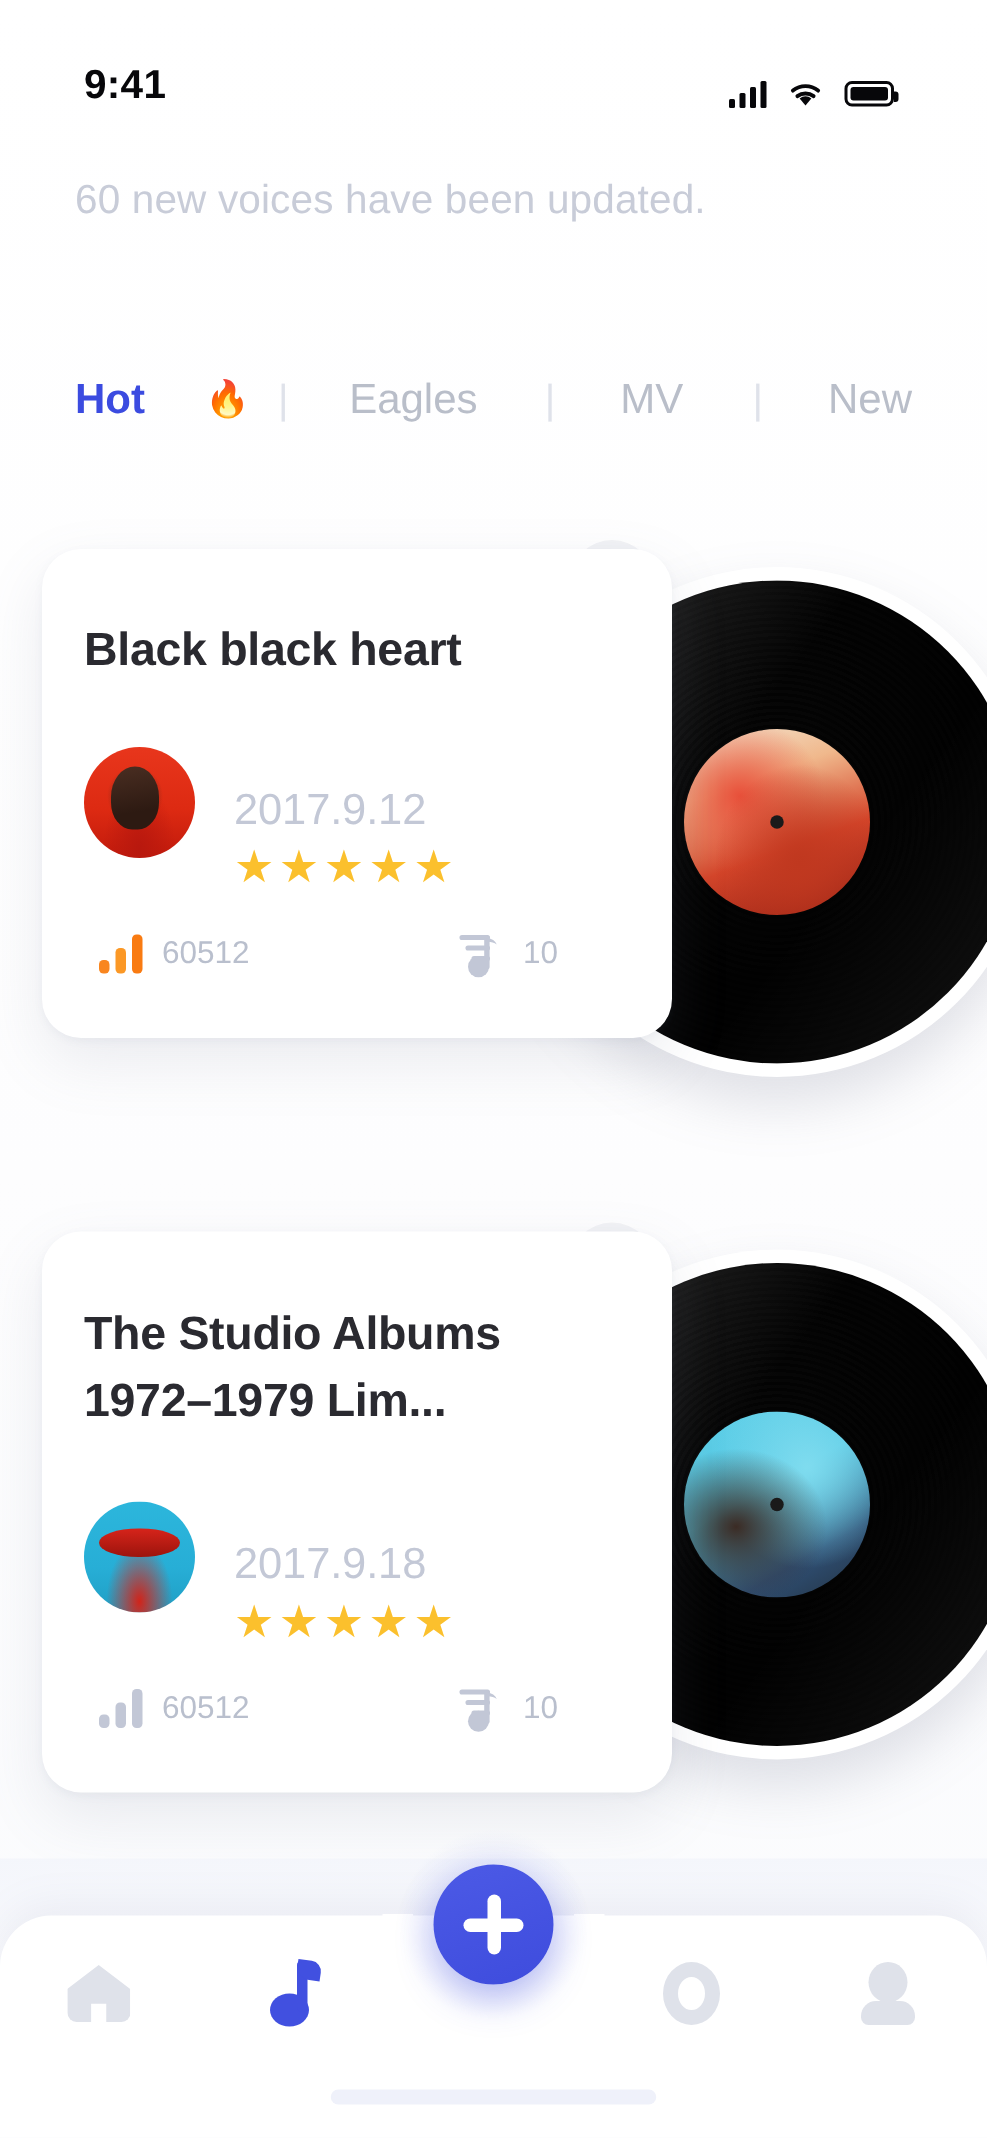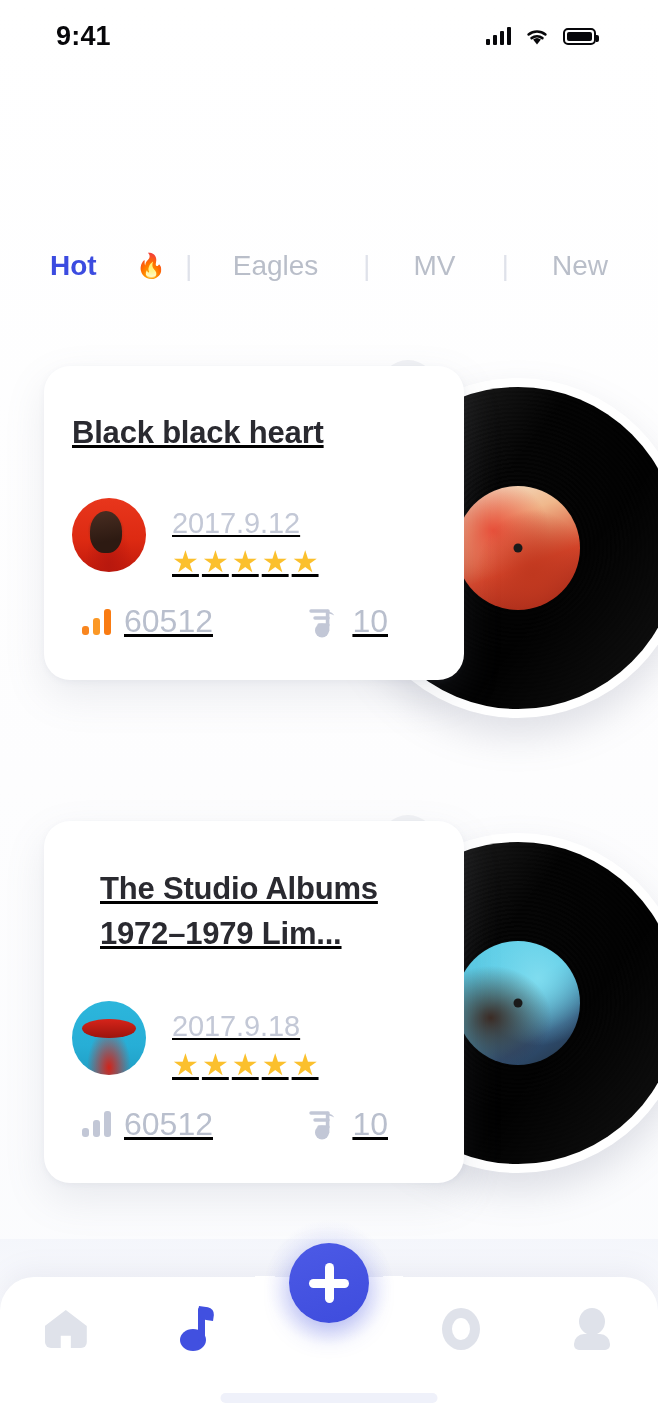--- a/index.html
+++ b/index.html
@@ -13,21 +13,21 @@
   .phone{
     position:relative;
     width:658px; height:1425px;
     background:linear-gradient(180deg,#ffffff 0%,#fdfdfe 55%,#fafbfd 100%);
     overflow:hidden;
   }
 
   
   .statusbar{
     position:absolute; top:0; left:0; width:658px; height:72px;
-    display:flex; align-items:center; justify-content:space-between;
+    display:flex; align-items:flex-end; justify-content:space-between;
     padding:0 62px 0 56px;
   }
   .status-time{
     font-size:27px; font-weight:600; color:#07070a; letter-spacing:.2px;
   }
   .status-icons{ display:flex; align-items:center; gap:13px; }
   .signal{ display:flex; align-items:flex-end; gap:3px; height:18px; }
   .signal i{ display:block; width:4px; background:#07070a; border-radius:1px; }
   .signal i:nth-child(1){ height:6px; }
   .signal i:nth-child(2){ height:10px; }
@@ -130,32 +130,31 @@
   }
   
   .art-cyan{
     background:
       radial-gradient(ellipse at 28% 62%, #3b2b24 0%, rgba(59,43,36,0) 48%),
       radial-gradient(ellipse at 66% 30%, #7fdcef 0%, rgba(127,220,239,0) 55%),
       linear-gradient(150deg,#5fd0e8 0%,#55c8e4 42%,#2f4f74 74%,#23313f 100%);
   }
 
   .card{
-    position:absolute; left:44px; top:14px;
+    position:absolute; left:28px; top:14px;
     width:420px; border-radius:26px;
     background:#fff;
     box-shadow:0 16px 40px rgba(120,128,150,.14), 0 2px 6px rgba(120,128,150,.07);
     padding:46px 28px 40px 28px;
-    text-decoration:underline;
   }
   .card-title{
     font-size:31px; font-weight:700; color:#2a2a30; line-height:1.35;
     letter-spacing:-.2px; min-height:42px;
   }
-  .card-title.two-line{ line-height:1.45;margin-left:28px; }
+  .card-title.two-line{ line-height:1.45; }
   .meta{
     margin-top:44px; display:flex; align-items:flex-start; gap:26px;
   }
   .avatar{
     width:74px; height:74px; border-radius:50%; flex:0 0 74px;
     overflow:hidden; position:relative;
   }
   .av-red{
     background:
       radial-gradient(ellipse at 50% 92%, #b8180e 0%, rgba(184,24,14,0) 46%),
@@ -175,40 +174,40 @@
   .av-cyan::after{
     content:""; position:absolute; left:14%; top:24%; width:72%; height:26%;
     border-radius:50%;
     background:linear-gradient(180deg,#d6241a 0%,#9c140d 100%);
   }
   .meta-text{ flex:1; min-width:0; }
   .artist{
     font-size:30px; color:#3a3a42; font-weight:400; line-height:1.1; letter-spacing:-.1px;
   }
   .date{
-    margin-top:9px; font-size:29px; color:#c3c8d6; font-weight:400; letter-spacing:-.1px;
+    margin-top:26px; font-size:29px; color:#c3c8d6; font-weight:400; letter-spacing:-.1px;
   }
   .stars{ margin-top:7px; display:flex; gap:3px; }
   .star{ font-size:30px; color:#FBC02D; line-height:1; }
 
   .stats{
     margin-top:26px; display:flex; align-items:center;
   }
   .stat{ display:flex; align-items:center; gap:13px; }
   .stat.plays{ margin-left:10px; }
   .stat.tracks{ margin-left:auto; margin-right:48px; }
   .bars{ display:flex; align-items:flex-end; gap:4px; height:26px; }
   .bars i{ display:block; width:7px; border-radius:3px; background:#c2c7d6; }
   .bars i:nth-child(1){ height:9px; }
   .bars i:nth-child(2){ height:17px; }
   .bars i:nth-child(3){ height:26px; }
   .bars.hot i:nth-child(1){ background:#F9861F; }
   .bars.hot i:nth-child(2){ background:#FB9826; }
   .bars.hot i:nth-child(3){ background:#F97B12; }
-  .stat-val{ font-size:32px; color:#b9bfcd; font-weight:400; }
+  .stat-val{ font-size:21px; color:#b9bfcd; font-weight:400; }
 
   
   .navshadow{
     position:absolute; left:0; bottom:0; width:658px; height:186px;
     background:linear-gradient(180deg, rgba(243,245,251,.85) 0%, rgba(248,249,253,.6) 40%, rgba(255,255,255,0) 100%);
   }
   .navbar{
     position:absolute; left:0; bottom:0; width:658px; height:148px;
     background:#fff; border-radius:34px 34px 0 0;
     box-shadow:0 -6px 26px rgba(125,132,158,.10);
@@ -297,20 +296,21 @@
         <path d="M4.6 7.4a13.4 13.4 0 0 1 16.8 0" stroke="#07070a" stroke-width="2.6" fill="none" stroke-linecap="round"></path>
         <path d="M7.6 11.1a9 9 0 0 1 10.8 0" stroke="#07070a" stroke-width="2.6" fill="none" stroke-linecap="round"></path>
       </svg>
       <span class="batt">
           <span></span>
         </span>
     </div>
   </div>
 
   <div class="header">
+    <div class="subtitle">60 new voices have been updated.</div>
   </div>
 
   <div class="tabs">
     <div class="tab active">
       <span>Hot</span>
       <span class="fire">🔥</span>
     </div>
     <span class="sp1"></span>
     <span class="tab-sep">|</span>
     <span class="sp2"></span>

